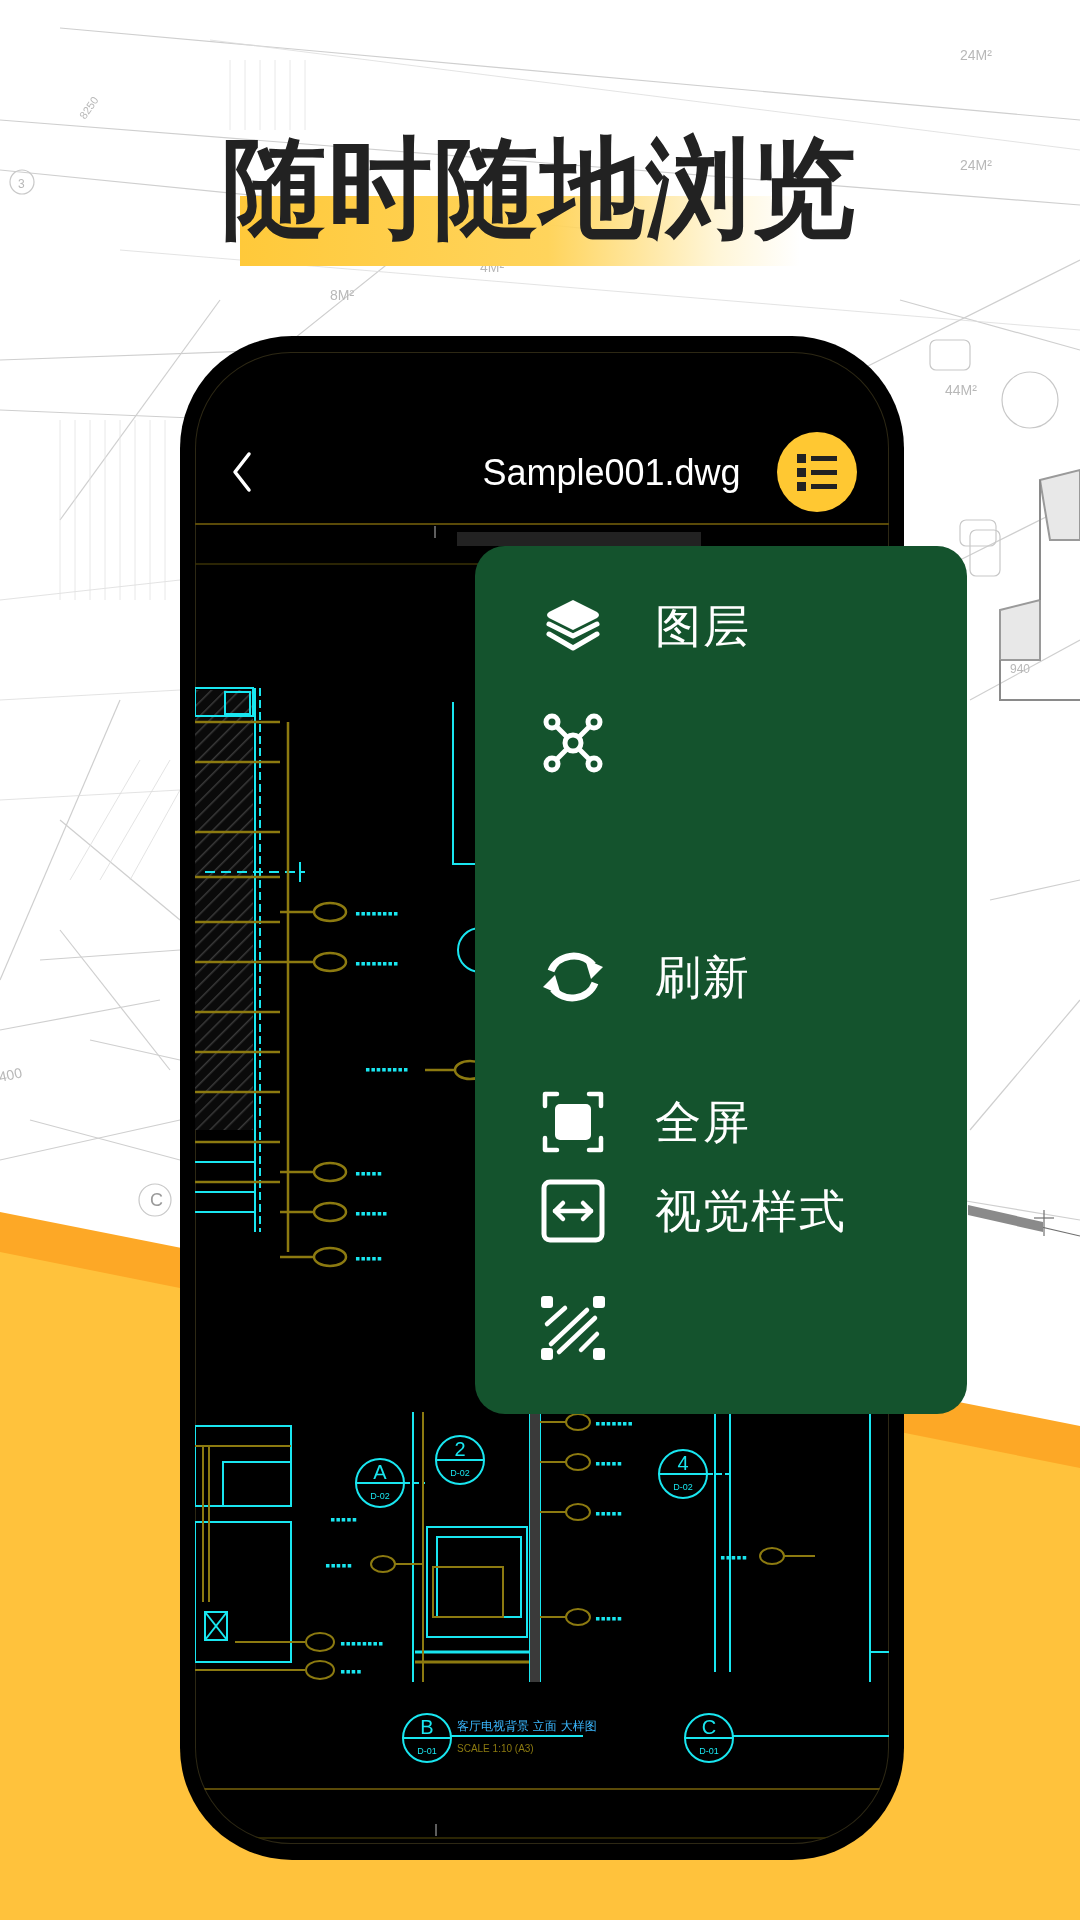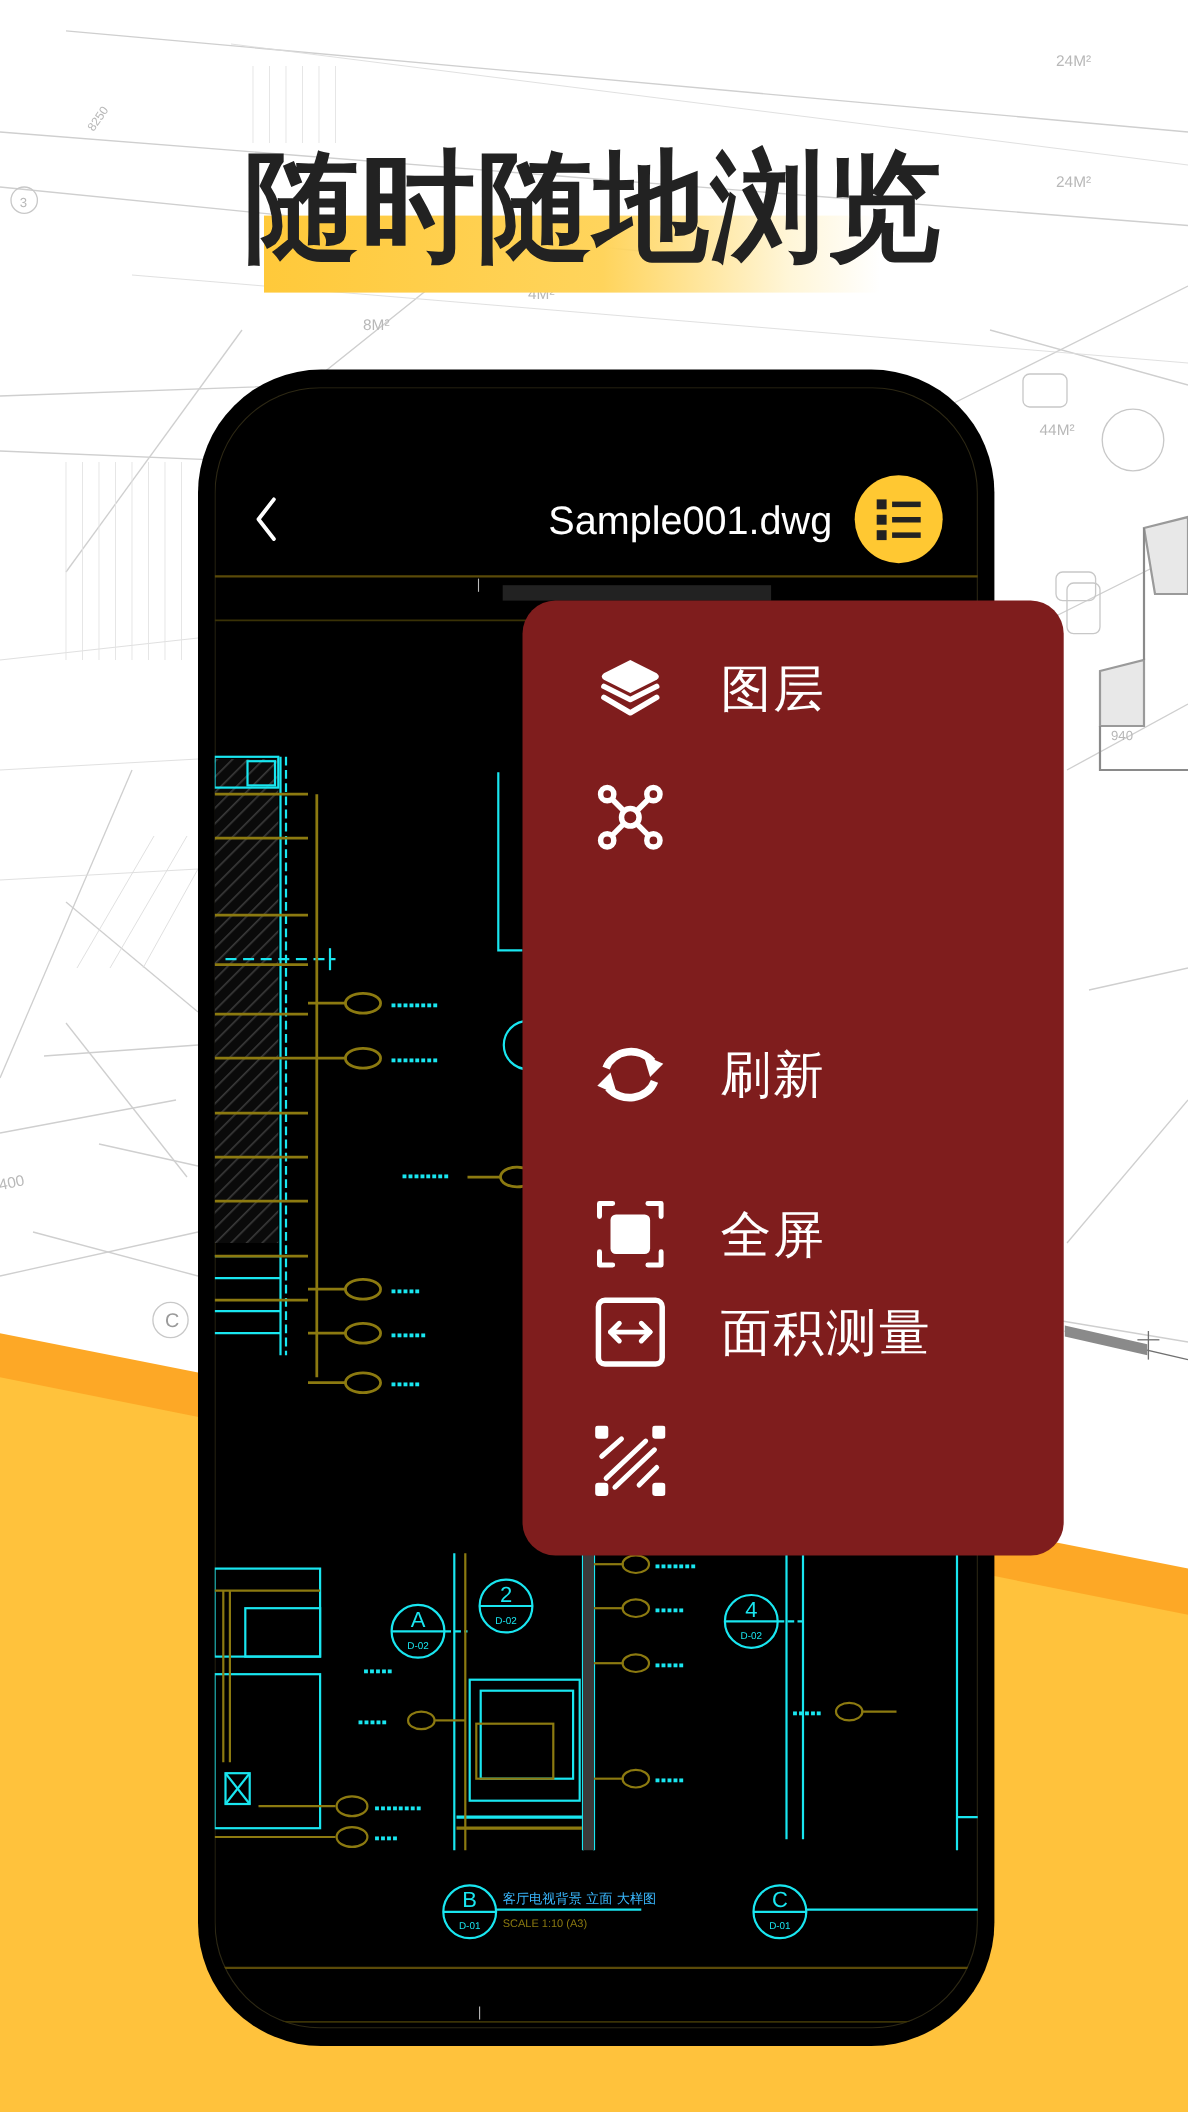--- a/index.html
+++ b/index.html
@@ -37,32 +37,32 @@
   }
   .cad { position:absolute; left:0; top:0; width:694px; height:1492px; }
 
   
   .hdr-back {
     position:absolute; left:28px; top:96px; width:40px; height:48px;
     cursor:pointer;
   }
   .hdr-title {
     position:absolute; left:0; top:100px; width:833px; text-align:center;
-    color:#ffffff; font-family:"Liberation Sans",sans-serif; font-size:36px; line-height:42px;margin-left:16px;
+    color:#ffffff; font-family:"Liberation Sans",sans-serif; font-size:36px; line-height:42px;
   }
   .hdr-menu {
     position:absolute; left:582px; top:80px; width:80px; height:80px; border-radius:50%;
     background:#FFC832; cursor:pointer;
     display:flex; align-items:center; justify-content:center;
   }
 
   
   .popup {
     position:absolute; left:475px; top:546px; width:492px; height:868px;
-    background:#7f1d1d; border-radius:30px;
+    background:#14532d; border-radius:30px;
   }
   .menu-item {
     position:absolute; left:0; width:492px; height:110px; cursor:pointer;
   }
   .menu-icon {
     position:absolute; left:66px; top:22px; width:64px; height:64px;
     display:flex; align-items:center; justify-content:center;
   }
   .menu-label {
     position:absolute; left:180px; top:26px; color:#ffffff;
@@ -429,21 +429,21 @@
     <div class="menu-icon">
       <svg width="64" height="64" viewBox="0 0 64 64">
         <rect x="3" y="3" width="58" height="58" rx="6" fill="none" stroke="#fff" stroke-width="5"></rect>
         <g fill="none" stroke="#fff" stroke-width="4.5" stroke-linecap="round" stroke-linejoin="round">
           <line x1="14" y1="32" x2="50" y2="32"></line>
           <polyline points="22,24 14,32 22,40"></polyline>
           <polyline points="42,24 50,32 42,40"></polyline>
         </g>
       </svg>
     </div>
-    <div class="menu-label">面积测量</div>
+    <div class="menu-label">视觉样式</div>
   </div>
 
   <div class="menu-item" style="top:728px">
     <div class="menu-icon">
       <svg width="64" height="64" viewBox="0 0 64 64">
         <rect x="0" y="0" width="12" height="12" rx="3" fill="#fff"></rect>
         <rect x="52" y="0" width="12" height="12" rx="3" fill="#fff"></rect>
         <rect x="0" y="52" width="12" height="12" rx="3" fill="#fff"></rect>
         <rect x="52" y="52" width="12" height="12" rx="3" fill="#fff"></rect>
         <g stroke="#fff" stroke-width="4.5" stroke-linecap="round">

